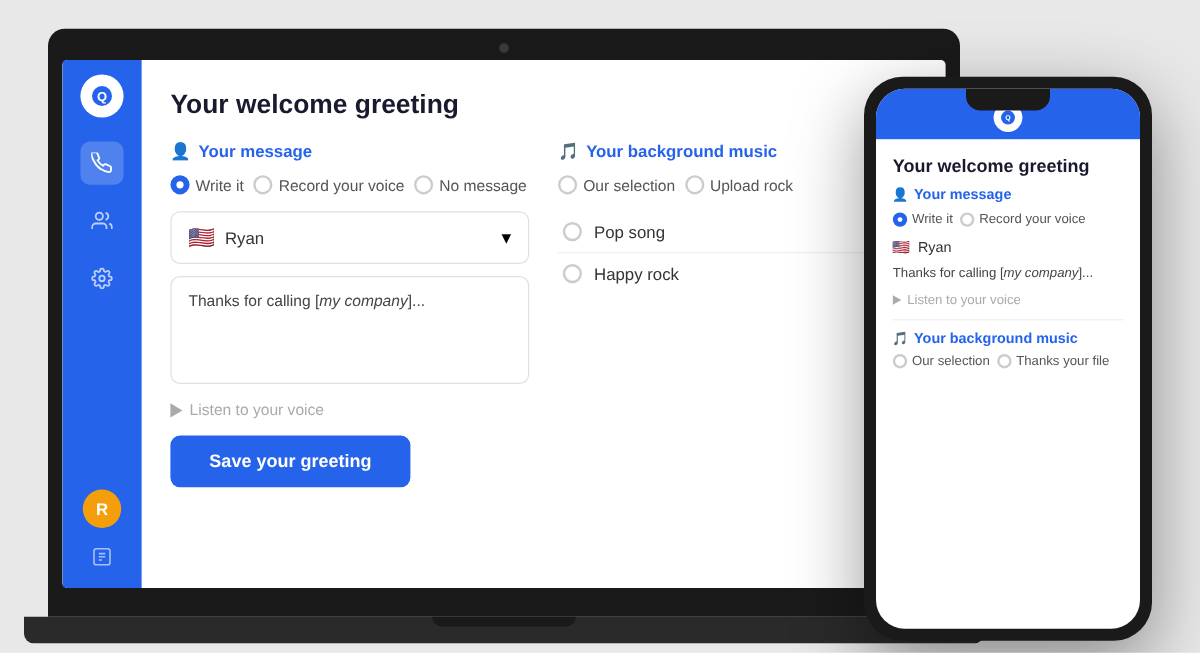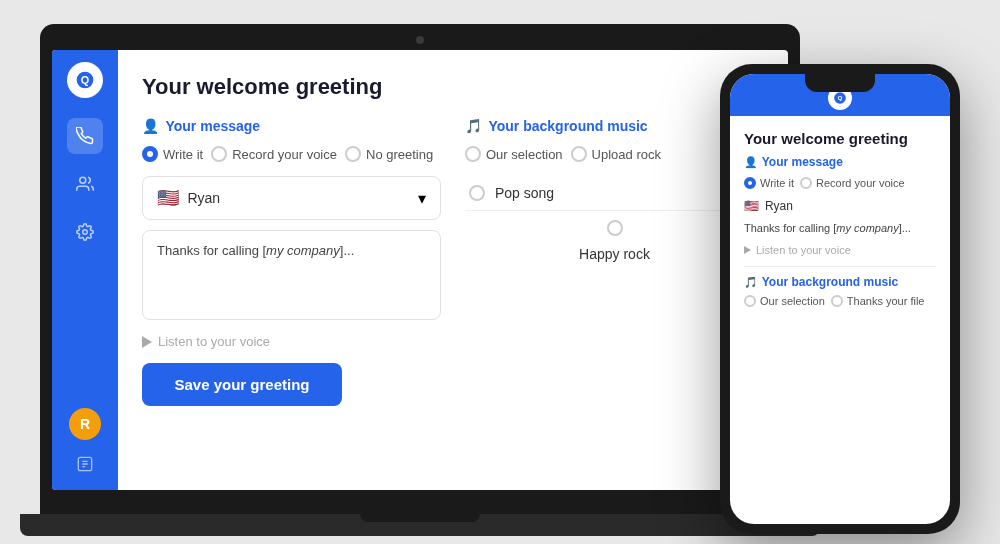--- a/index.html
+++ b/index.html
@@ -263,21 +263,21 @@
     .music-item {
       display: flex;
       align-items: center;
       gap: 10px;
       padding: 9px 4px;
       font-size: 14px;
       color: #333;
       border-bottom: 1px solid #f0f0f0;
       cursor: pointer;
     }
-    .music-item:last-child { border-bottom: none; flex-direction: column; }
+    .music-item:last-child { border-bottom: none; }
 
     
     .phone-wrap {
       position: relative;
       width: 240px;
       height: 470px;
       flex-shrink: 0;
       z-index: 10;
     }
     .phone-outer {
@@ -506,21 +506,21 @@
                 <label class="radio-option">
                   <div class="radio-circle selected"></div>
                   <span>Write it</span>
                 </label>
                 <label class="radio-option">
                   <div class="radio-circle"></div>
                   <span>Record your voice</span>
                 </label>
                 <label class="radio-option">
                   <div class="radio-circle"></div>
-                  <span>No greeting</span>
+                  <span>No message</span>
                 </label>
               </div>
               <div class="voice-selector">
                 <div class="voice-left">
                   <span class="flag">🇺🇸</span>
                   <span>Ryan</span>
                 </div>
                 <span>▾</span>
               </div>
               <div class="message-box">

